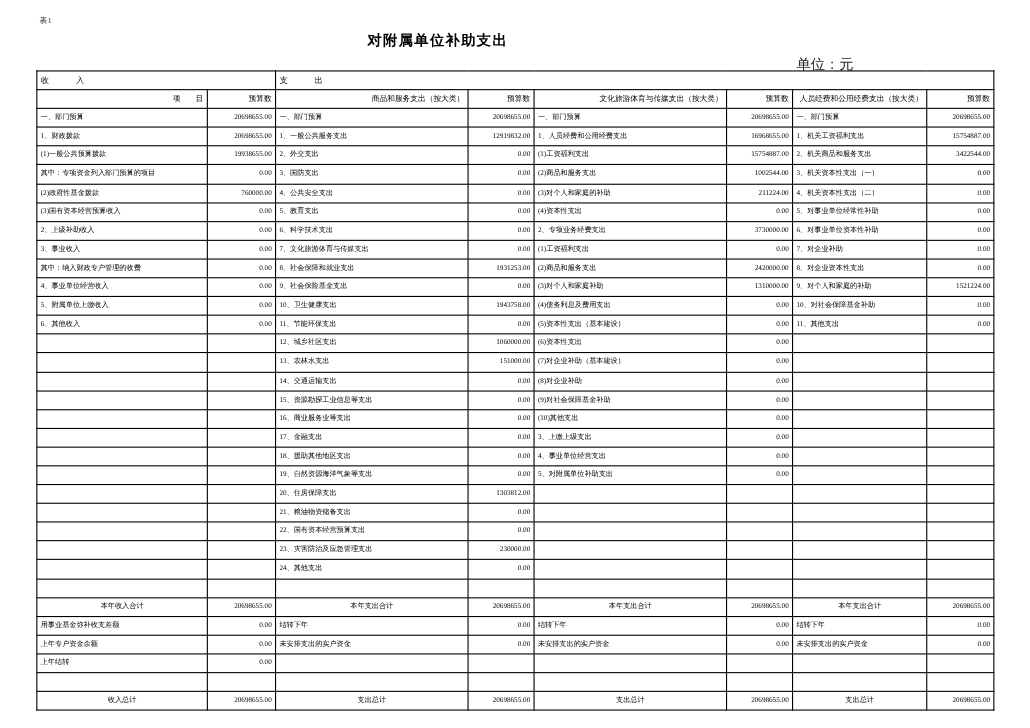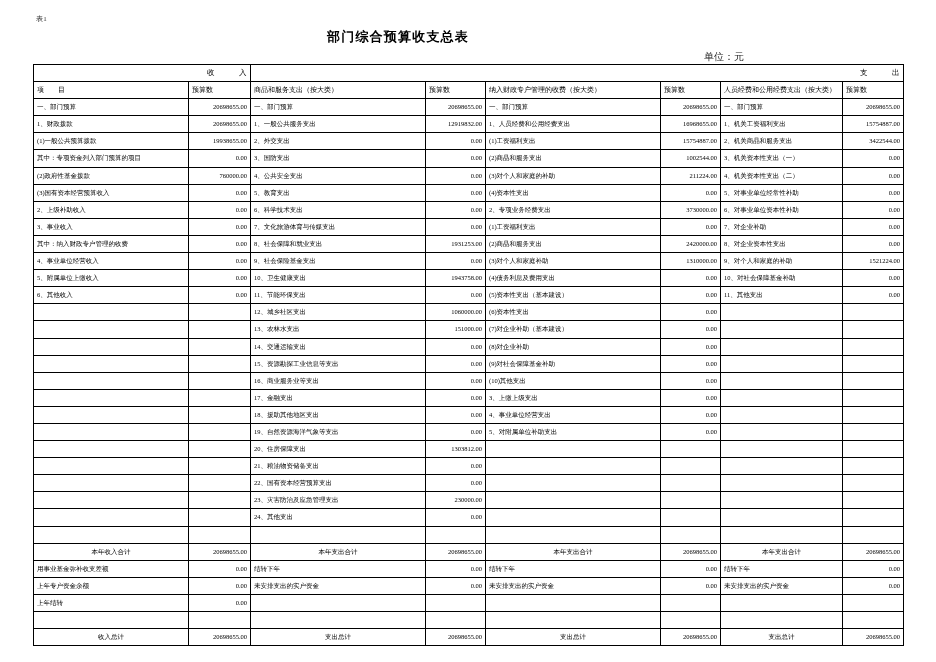--- a/index.html
+++ b/index.html
@@ -18,50 +18,50 @@
   }
 
   .doc-title{
     position:absolute;left:0;right:0;top:28px;
     text-align:center;
     font-size:13px;font-weight:bold;
     letter-spacing:1.2px;
   }
 
   .unit-label{
-    position:absolute;right:52px;top:50px;
-    font-size:10px;color:#222;
+    position:absolute;right:20px;top:50px;
+    font-size:13px;color:#222;
   }
 
   table.budget{
     position:absolute;left:33px;top:64px;
     width:870px;
     border-collapse:collapse;
     table-layout:fixed;
     font-size:6.5px;
   }
   table.budget td, table.budget th{
     border:1px solid #000;
     padding:0 3px;
     height:16.1px;
     line-height:16.1px;
     vertical-align:middle;
     overflow:hidden;
     white-space:nowrap;
     font-weight:normal;
   }
   .grp-head{
-    text-align:right;
+    text-align:left;
     font-weight:bold;
     font-size:7.5px;
     letter-spacing:0.5px;
     height:18px;line-height:18px;
   }
   .col-head{
-    text-align:left;
+    text-align:right;
     font-weight:bold;
     font-size:7px;
     height:17px;line-height:17px;
   }
   .txt{text-align:left;}
   .num{text-align:right;padding-right:4px;}
   .ctr{text-align:center;}
   .bold{font-weight:bold;}
   .ind0{padding-left:5px;}
   .ind1{padding-left:13px;}
@@ -70,21 +70,21 @@
   .sumrow td{font-weight:bold;}
   .sumrow td.num{font-weight:normal;}
 </style>
 </head>
 <body>
 
 <div class="page">
 
   <div class="sheet-tag">表1</div>
 
-  <div class="doc-title">部门综合预算收支总表</div>
+  <div class="doc-title">对附属单位补助支出</div>
 
   <div class="unit-label">单位：元</div>
 
   <table class="budget">
     <colgroup>
       <col style="width:155px">
         <col style="width:62px">
       <col style="width:175px">
         <col style="width:60px">
       <col style="width:175px">
@@ -95,21 +95,21 @@
     <thead>
       <tr>
         <td class="grp-head" colspan="2">收　　　入</td>
         <td class="grp-head" colspan="6">支　　　出</td>
       </tr>
       <tr>
         <td class="col-head">项　　目</td>
         <td class="col-head">预算数</td>
         <td class="col-head">商品和服务支出（按大类）</td>
         <td class="col-head">预算数</td>
-        <td class="col-head">纳入财政专户管理的收费（按大类）</td>
+        <td class="col-head">文化旅游体育与传媒支出（按大类）</td>
         <td class="col-head">预算数</td>
         <td class="col-head">人员经费和公用经费支出（按大类）</td>
         <td class="col-head">预算数</td>
       </tr>
     </thead>
     <tbody id="body-rows">
         <tr>
           <td class="txt ind0">一、部门预算</td>
           <td class="num">20698655.00</td>
           <td class="txt ind0">一、部门预算</td>

